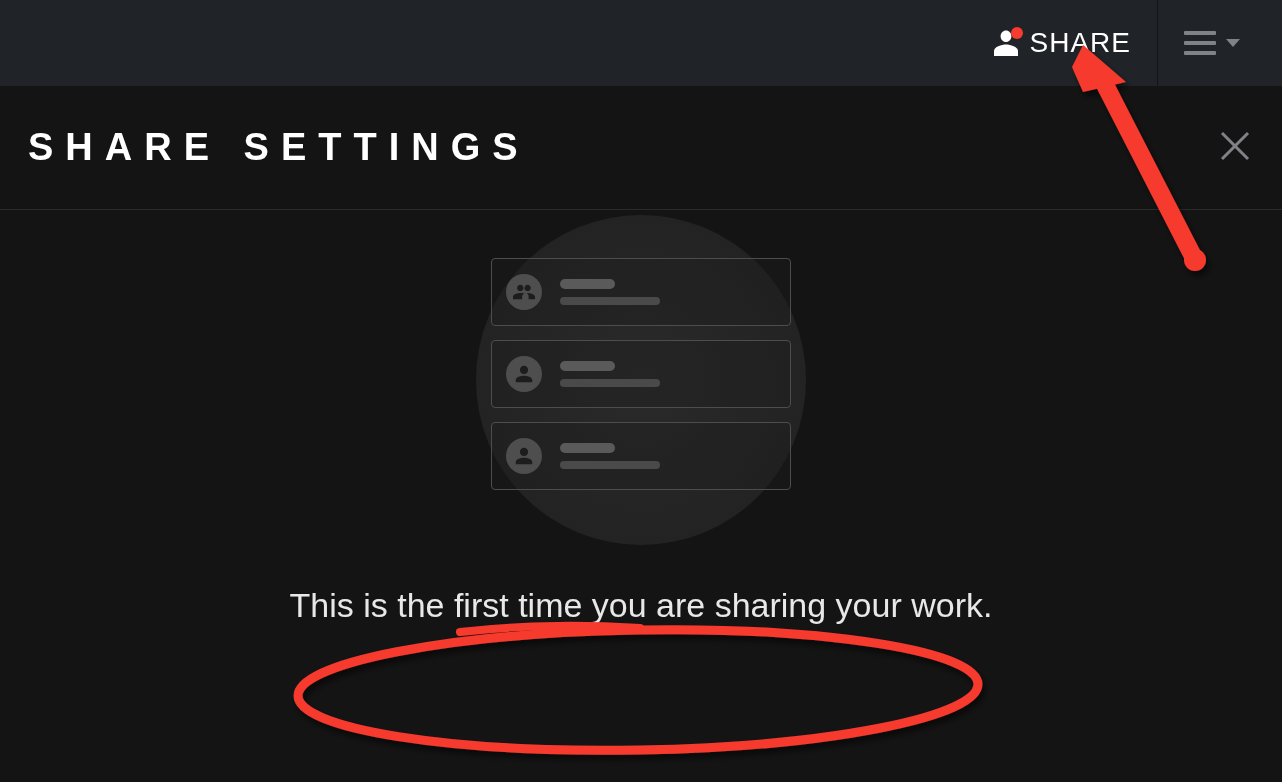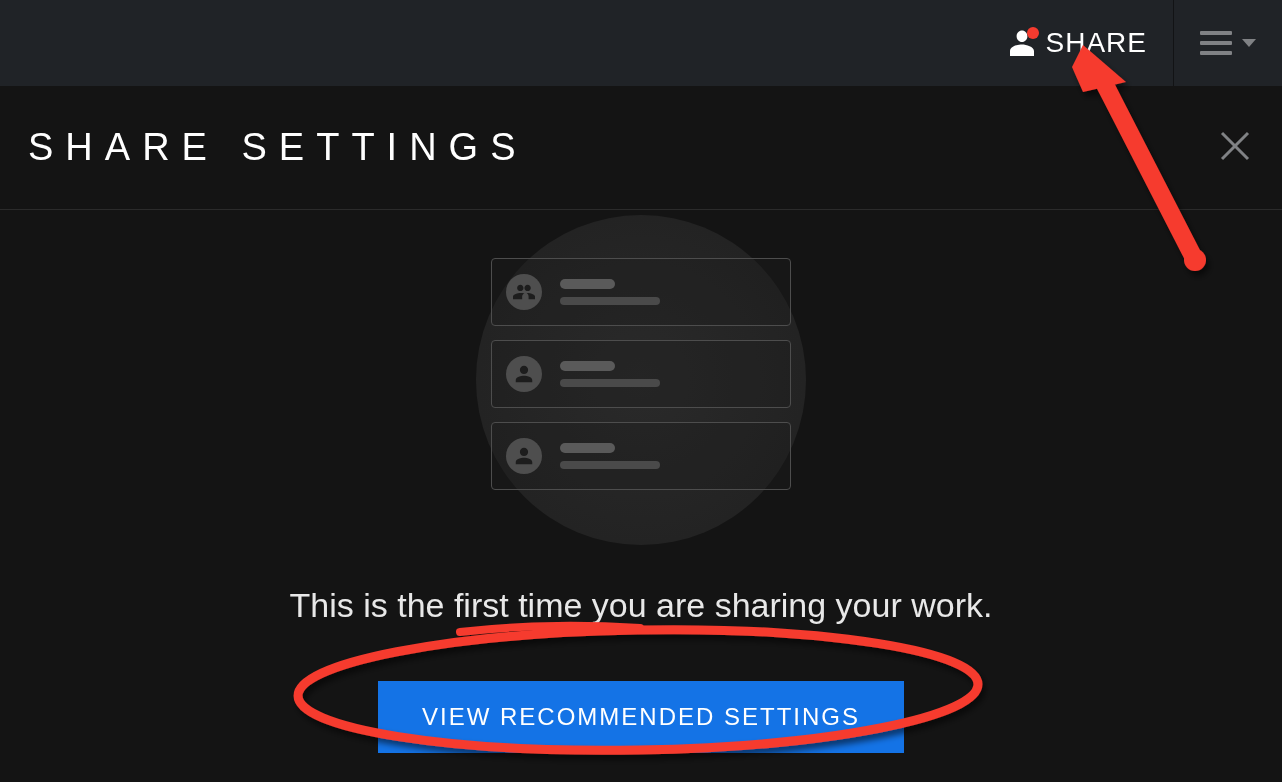--- a/index.html
+++ b/index.html
@@ -10,21 +10,21 @@
   }
 
   
   .topbar {
     position: relative;
     height: 86px;
     background: #202327;
     display: flex;
     align-items: center;
     justify-content: flex-end;
-    padding-right: 0;
+    padding-right: 16px;
   }
   .share-btn {
     display: flex; align-items: center; gap: 12px;
     height: 86px; padding: 0 26px;
     cursor: pointer;
     font-size: 28px; font-weight: 500; letter-spacing: 1px;
     color: #fff;
   }
   .share-btn .person {
     position: relative; width: 24px; height: 26px;
@@ -55,21 +55,21 @@
     background: #141414;
     height: calc(782px - 86px);
     position: relative;
   }
   .panel-header {
     display:flex; align-items:center; justify-content:space-between;
     height: 124px; padding: 0 30px 0 28px;
     border-bottom: 1px solid #2b2b2b;
   }
   .panel-title {
-    font-size: 38px; font-weight: 400; letter-spacing: 12px; color:#fff;
+    font-size: 38px; font-weight: 700; letter-spacing: 12px; color:#fff;
   }
   .close-x { cursor:pointer; color:#808285; }
   .close-x svg { width:34px; height:34px; stroke:#808285; stroke-width:3; }
 
   .panel-body {
     position: relative;
     display:flex; flex-direction:column; align-items:center;
     padding-top: 0px;
   }
 
@@ -185,21 +185,20 @@
         </div>
         <div class="lines">
             <div class="l1"></div>
             <div class="l2"></div>
           </div>
       </div>
     </div>
 
     <div class="msg">This is the first time you are sharing your work.</div>
 
-    <button class="cta">VIEW RECOMMENDED SETTINGS</button>
   </div>
 </div>
 
 <svg class="annot" width="1282" height="782">
   <defs>
     <filter id="ds" x="-20%" y="-20%" width="140%" height="140%">
       <feDropShadow dx="3" dy="5" stdDeviation="3" flood-color="rgba(0,0,0,0.55)"></feDropShadow>
     </filter>
   </defs>
 

